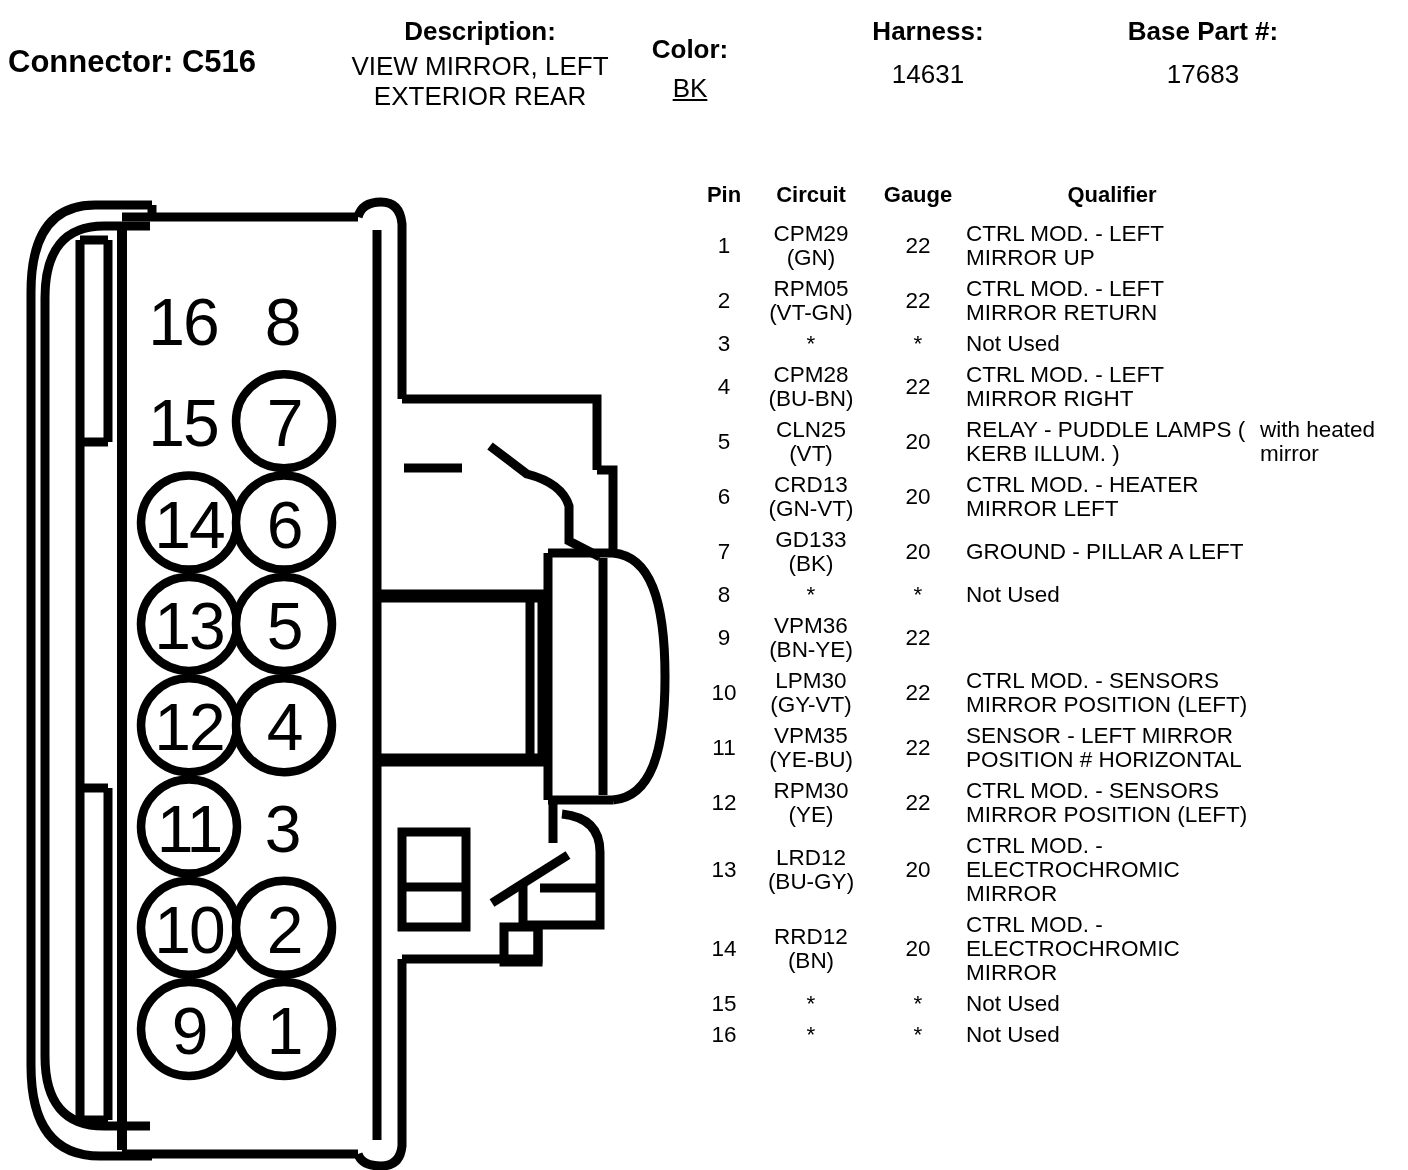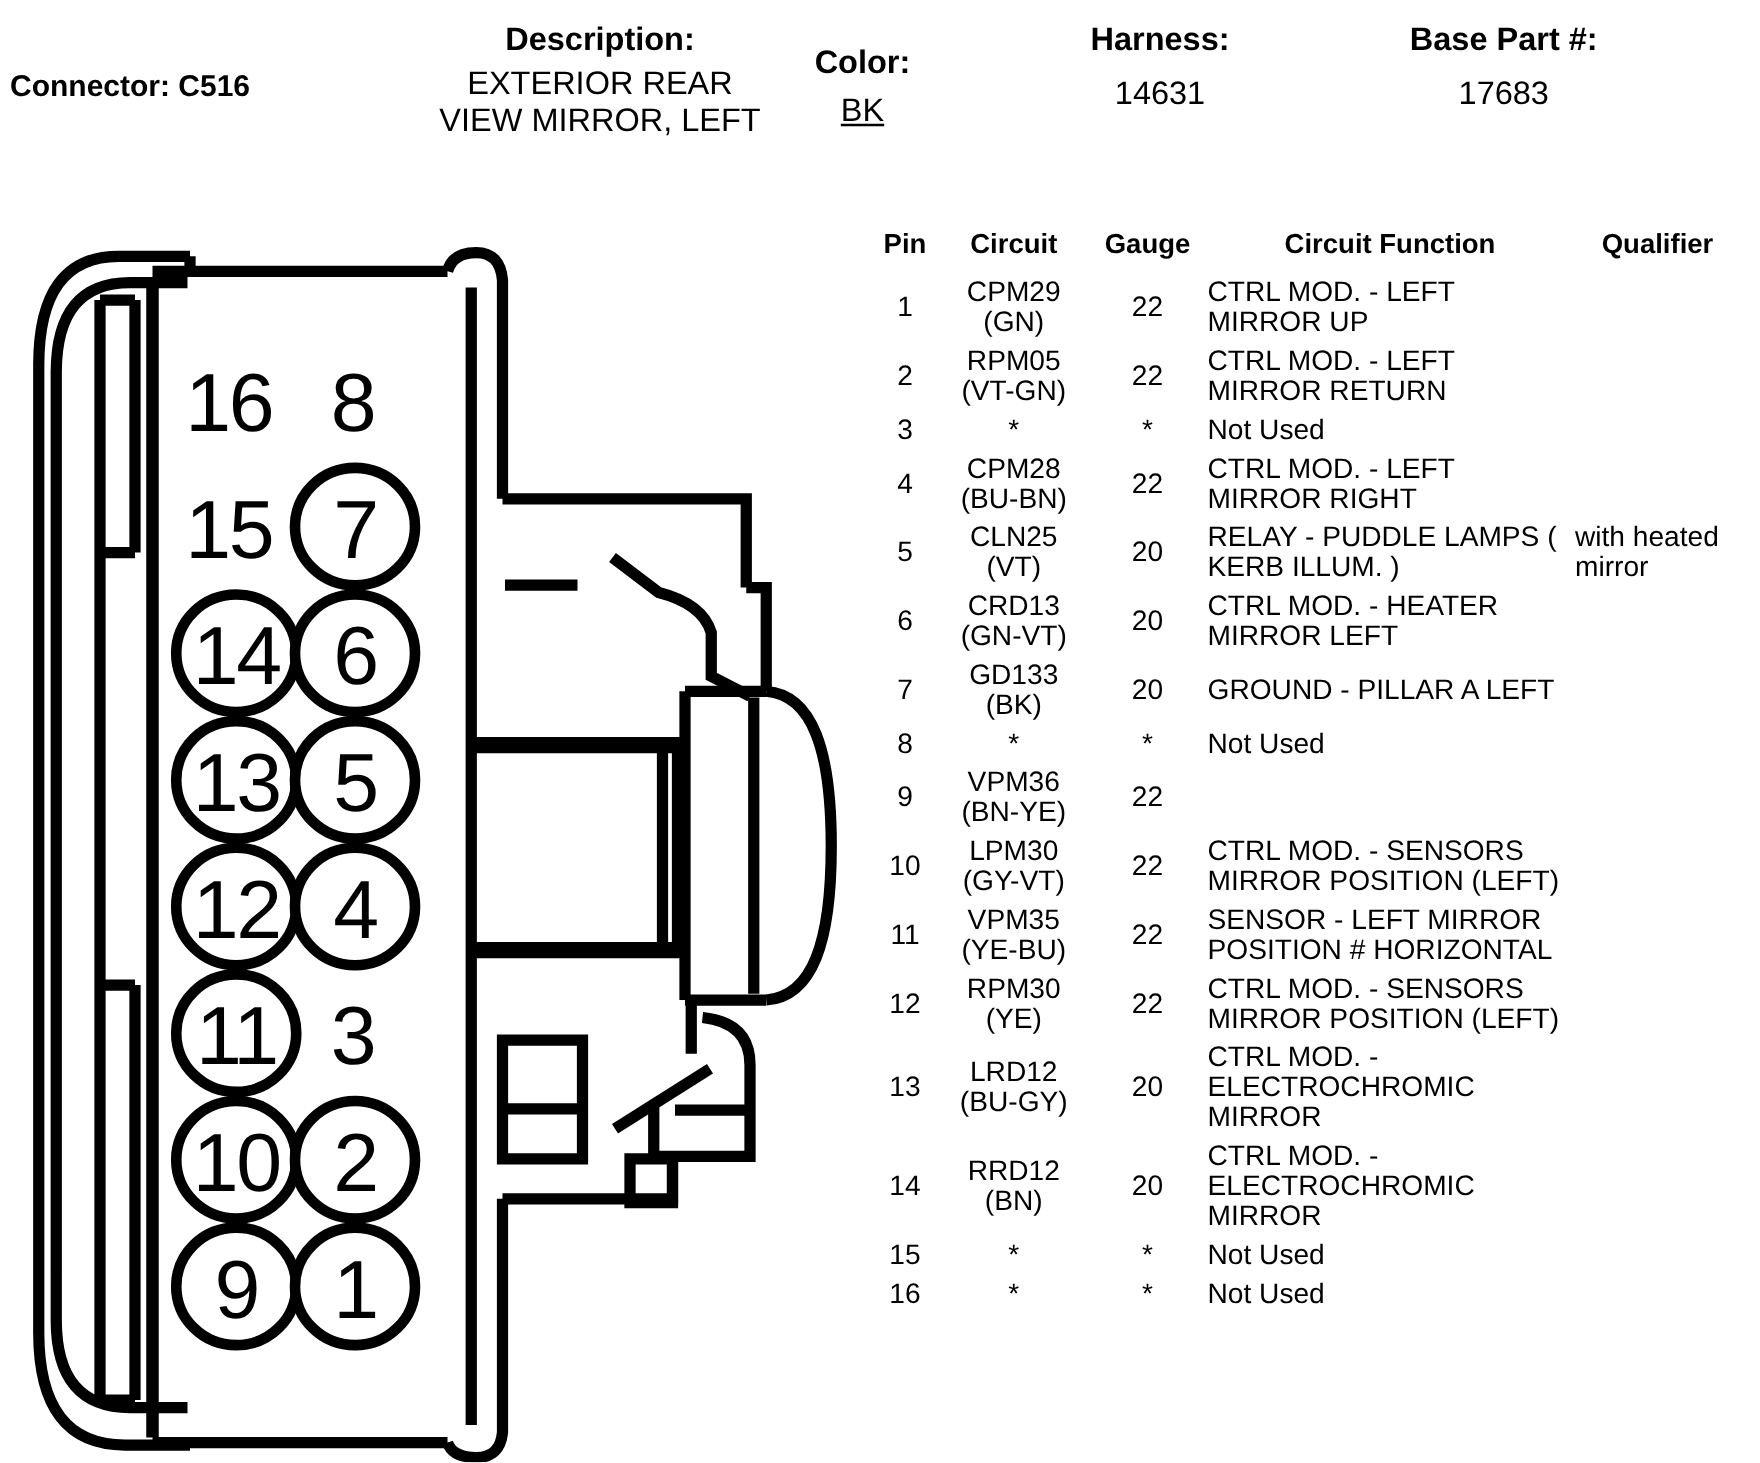--- a/index.html
+++ b/index.html
@@ -2,21 +2,21 @@
 <html><head>
 <meta charset="utf-8">
 <style>
   html,body{margin:0;padding:0;background:#fff;}
   .page{
     position:relative;width:1408px;height:1170px;background:#ffffff;
     font-family:"Liberation Sans",sans-serif;color:#000;overflow:hidden;
   }
   
   .hblock{position:absolute;text-align:center;}
-  .conn-title{position:absolute;left:8px;top:56px;font-size:24px;font-weight:700;white-space:nowrap;}
+  .conn-title{position:absolute;left:8px;top:44px;font-size:31px;font-weight:700;white-space:nowrap;}
   .hlabel{font-size:26px;font-weight:700;}
   .hval{font-size:26px;line-height:30px;}
   .desc{left:328px;width:304px;top:16px;}
   .desc .hlabel{margin-bottom:4px;}
   .colorb{left:634px;width:112px;top:34px;}
   .colorb .hval{margin-top:8px;text-decoration:underline;}
   .harness{left:844px;width:168px;top:16px;}
   .harness .hval{margin-top:12px;}
   .basepart{left:1103px;width:200px;top:16px;}
   .basepart .hval{margin-top:12px;}
@@ -39,22 +39,22 @@
 </style>
 </head>
 <body>
 
 <div class="page">
 
   <div class="conn-title">Connector: C516</div>
 
   <div class="hblock desc">
     <div class="hlabel">Description:</div>
+    <div class="hval">VIEW MIRROR, LEFT</div>
     <div class="hval">EXTERIOR REAR</div>
-    <div class="hval">VIEW MIRROR, LEFT</div>
   </div>
 
   <div class="hblock colorb">
     <div class="hlabel">Color:</div>
     <div class="hval">BK</div>
   </div>
 
   <div class="hblock harness">
     <div class="hlabel">Harness:</div>
     <div class="hval">14631</div>
@@ -135,21 +135,20 @@
         <ellipse cx="284" cy="1029.1" rx="48" ry="47" fill="#fff" stroke="#000000" stroke-width="8.5"></ellipse>
         <text x="284" y="1031.1" text-anchor="middle" dominant-baseline="central" font-size="66" letter-spacing="-2" fill="#000000" font-family="&quot;Liberation Sans&quot;, sans-serif">1</text>
       </g>
   </svg>
 
   <div class="dtable">
     <div class="thead">
       <span>Pin</span>
       <span>Circuit</span>
       <span>Gauge</span>
-      <span>Circuit Function</span>
       <span>Qualifier</span>
     </div>
     <div class="rows" id="rows">
         <div class="trow">
           <div class="c pin">1</div>
           <div class="c circuit">
             <div>CPM29</div>
             <div>(GN)</div>
           </div>
           <div class="c gauge">22</div>

